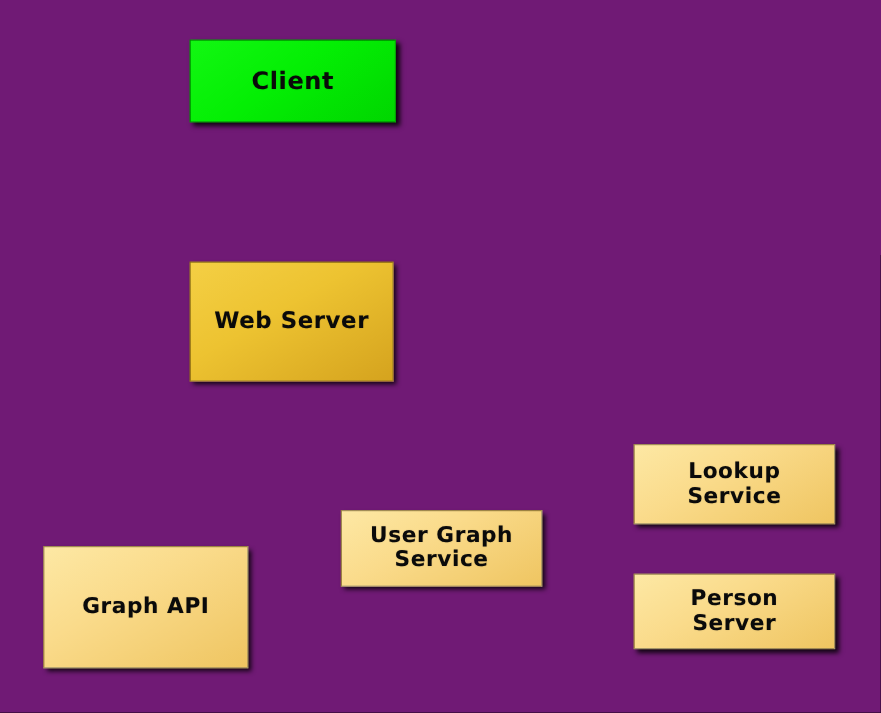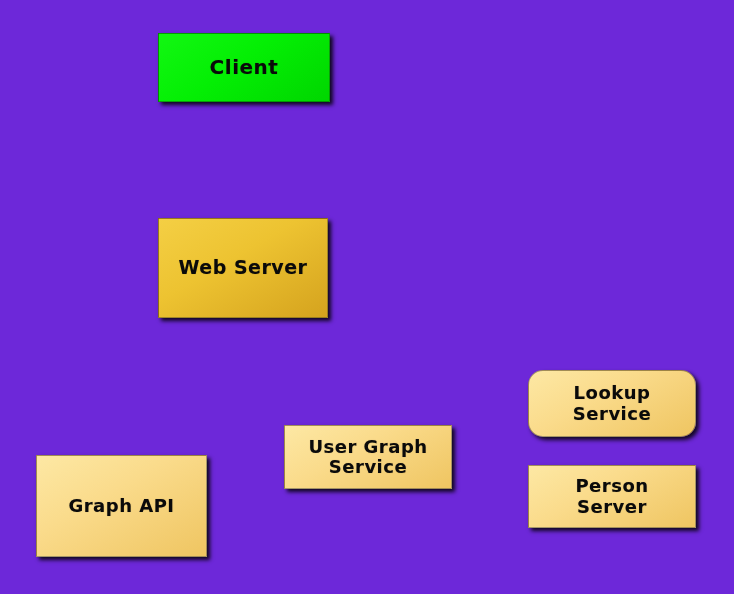--- a/index.html
+++ b/index.html
@@ -8,21 +8,21 @@
     padding: 0;
     background: #000000;
   }
   body {
     font-family: "DejaVu Sans", sans-serif;
   }
   #canvas {
     position: relative;
     width: 734px;
     height: 594px;
-    background: #6d28d9;
+    background: #701a75;
     overflow: hidden;
   }
   .node {
     position: absolute;
     display: flex;
     align-items: center;
     justify-content: center;
     text-align: center;
     box-sizing: border-box;
     color: #0a0a0a;
@@ -56,31 +56,31 @@
 <div id="canvas">
 
   <div class="node c-green" style="left:158px; top:33px; width:172px; height:69px; font-size:20px;">
     <span class="label">Client</span>
   </div>
 
   <div class="node c-gold" style="left:158px; top:218px; width:170px; height:100px; font-size:19px;justify-content:center;">
     <span class="label">Web Server</span>
   </div>
 
-  <div class="node c-lightyellow" style="left:528px; top:370px; width:168px; height:67px; font-size:18px;border-radius:15px;">
+  <div class="node c-lightyellow" style="left:528px; top:370px; width:168px; height:67px; font-size:18px;">
     <span class="label">Lookup
 Service</span>
   </div>
 
   <div class="node c-lightyellow" style="left:284px; top:425px; width:168px; height:64px; font-size:18px;">
     <span class="label">User Graph
 Service</span>
   </div>
 
-  <div class="node c-lightyellow" style="left:528px; top:465px; width:168px; height:63px; font-size:18px;">
+  <div class="node c-lightyellow" style="left:528px; top:478px; width:168px; height:63px; font-size:18px;">
     <span class="label">Person
 Server</span>
   </div>
 
   <div class="node c-lightyellow" style="left:36px; top:455px; width:171px; height:102px; font-size:18px;">
     <span class="label">Graph API</span>
   </div>
 
 </div>
 

